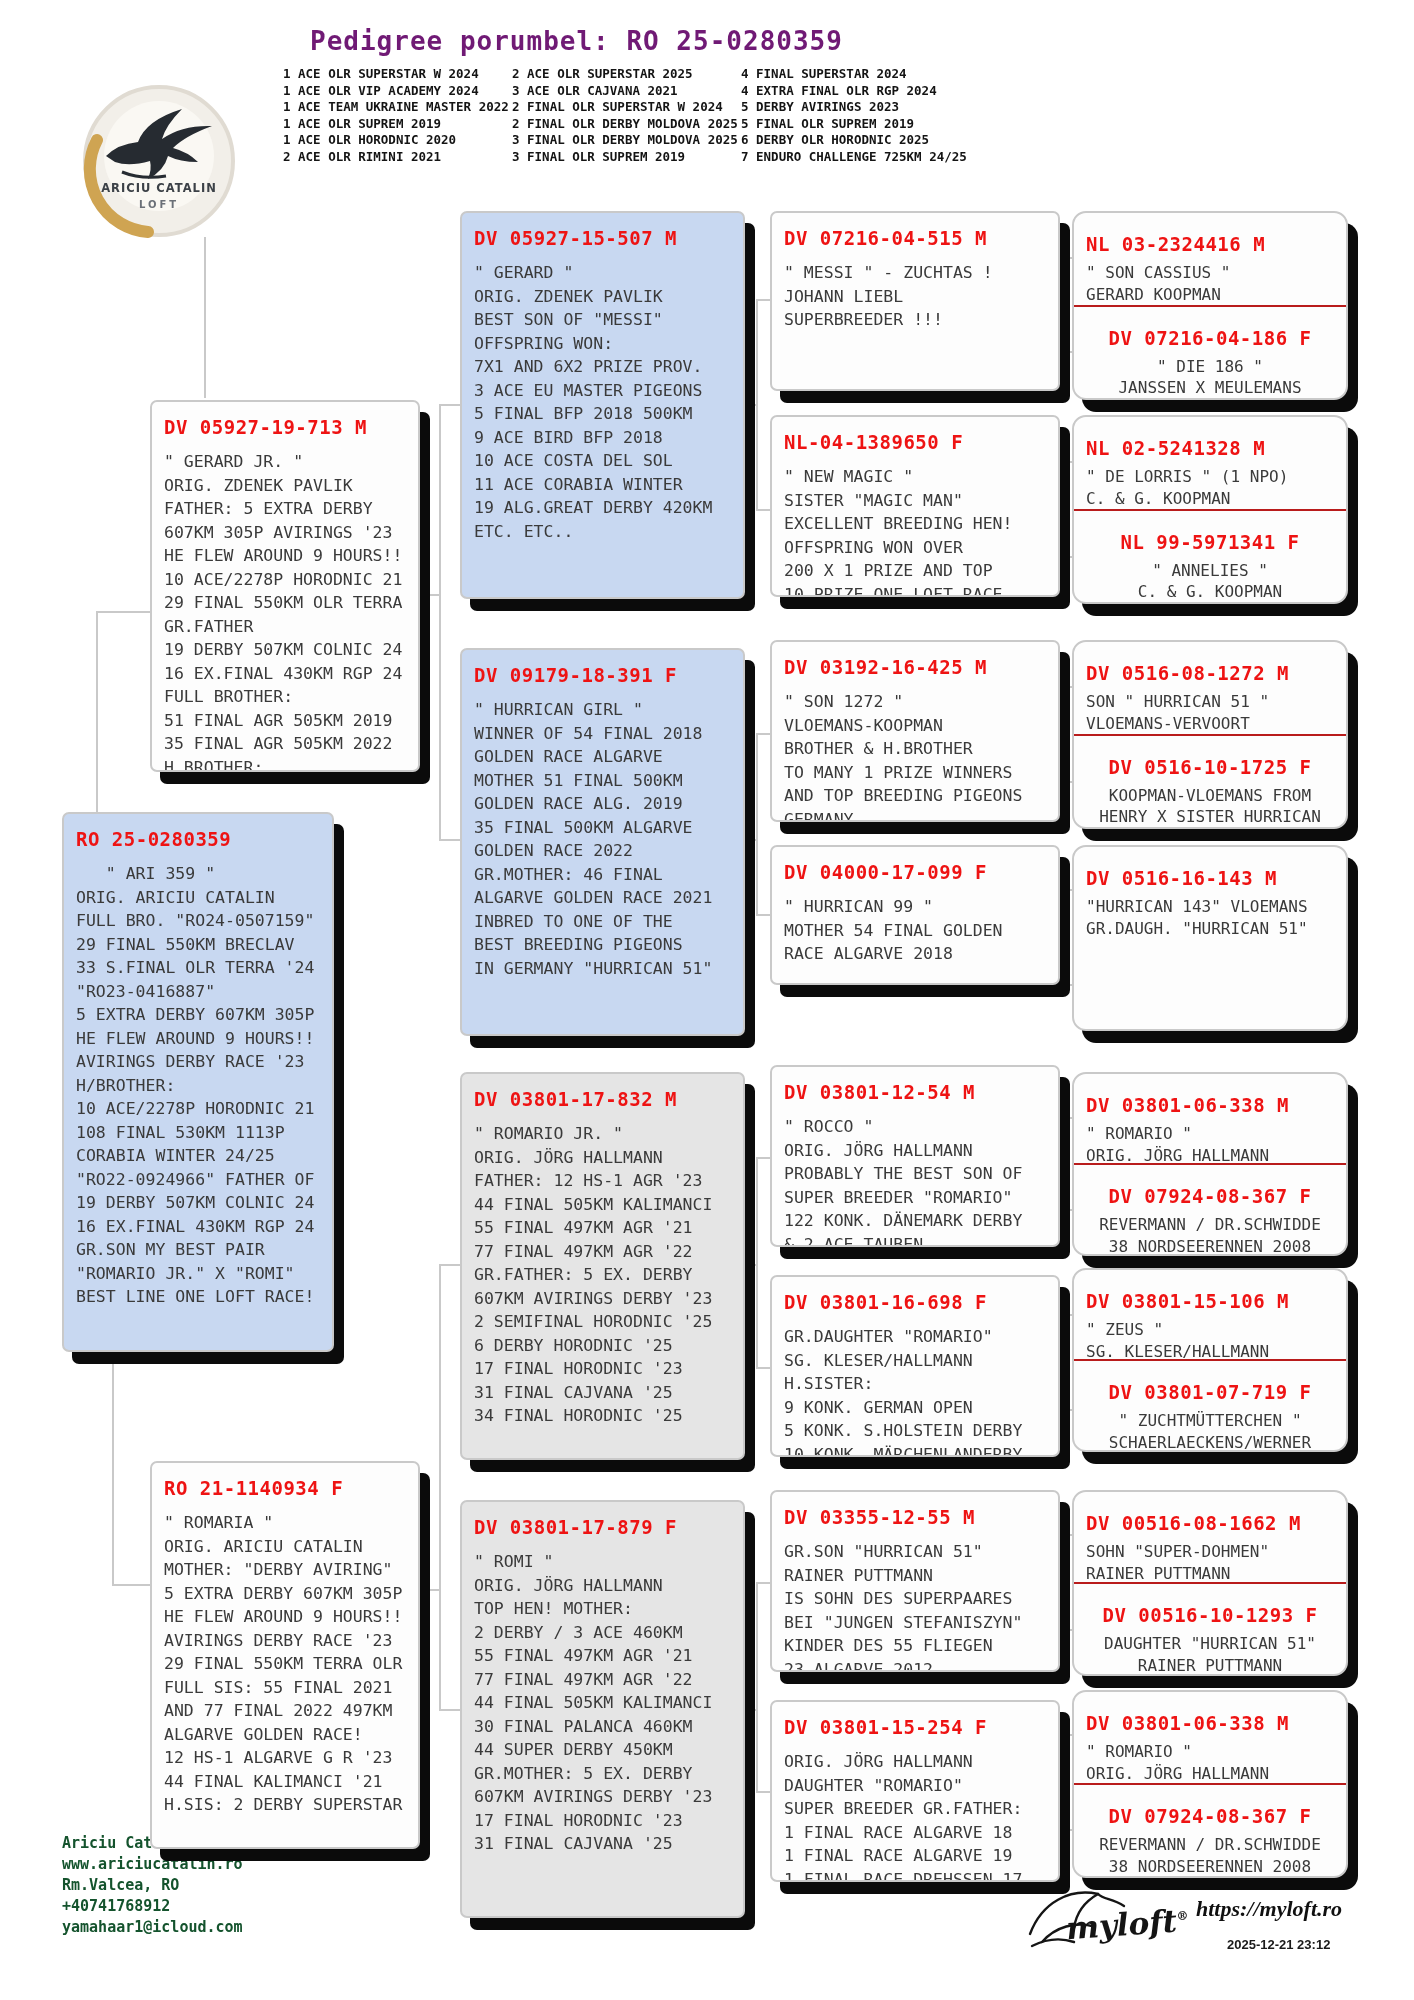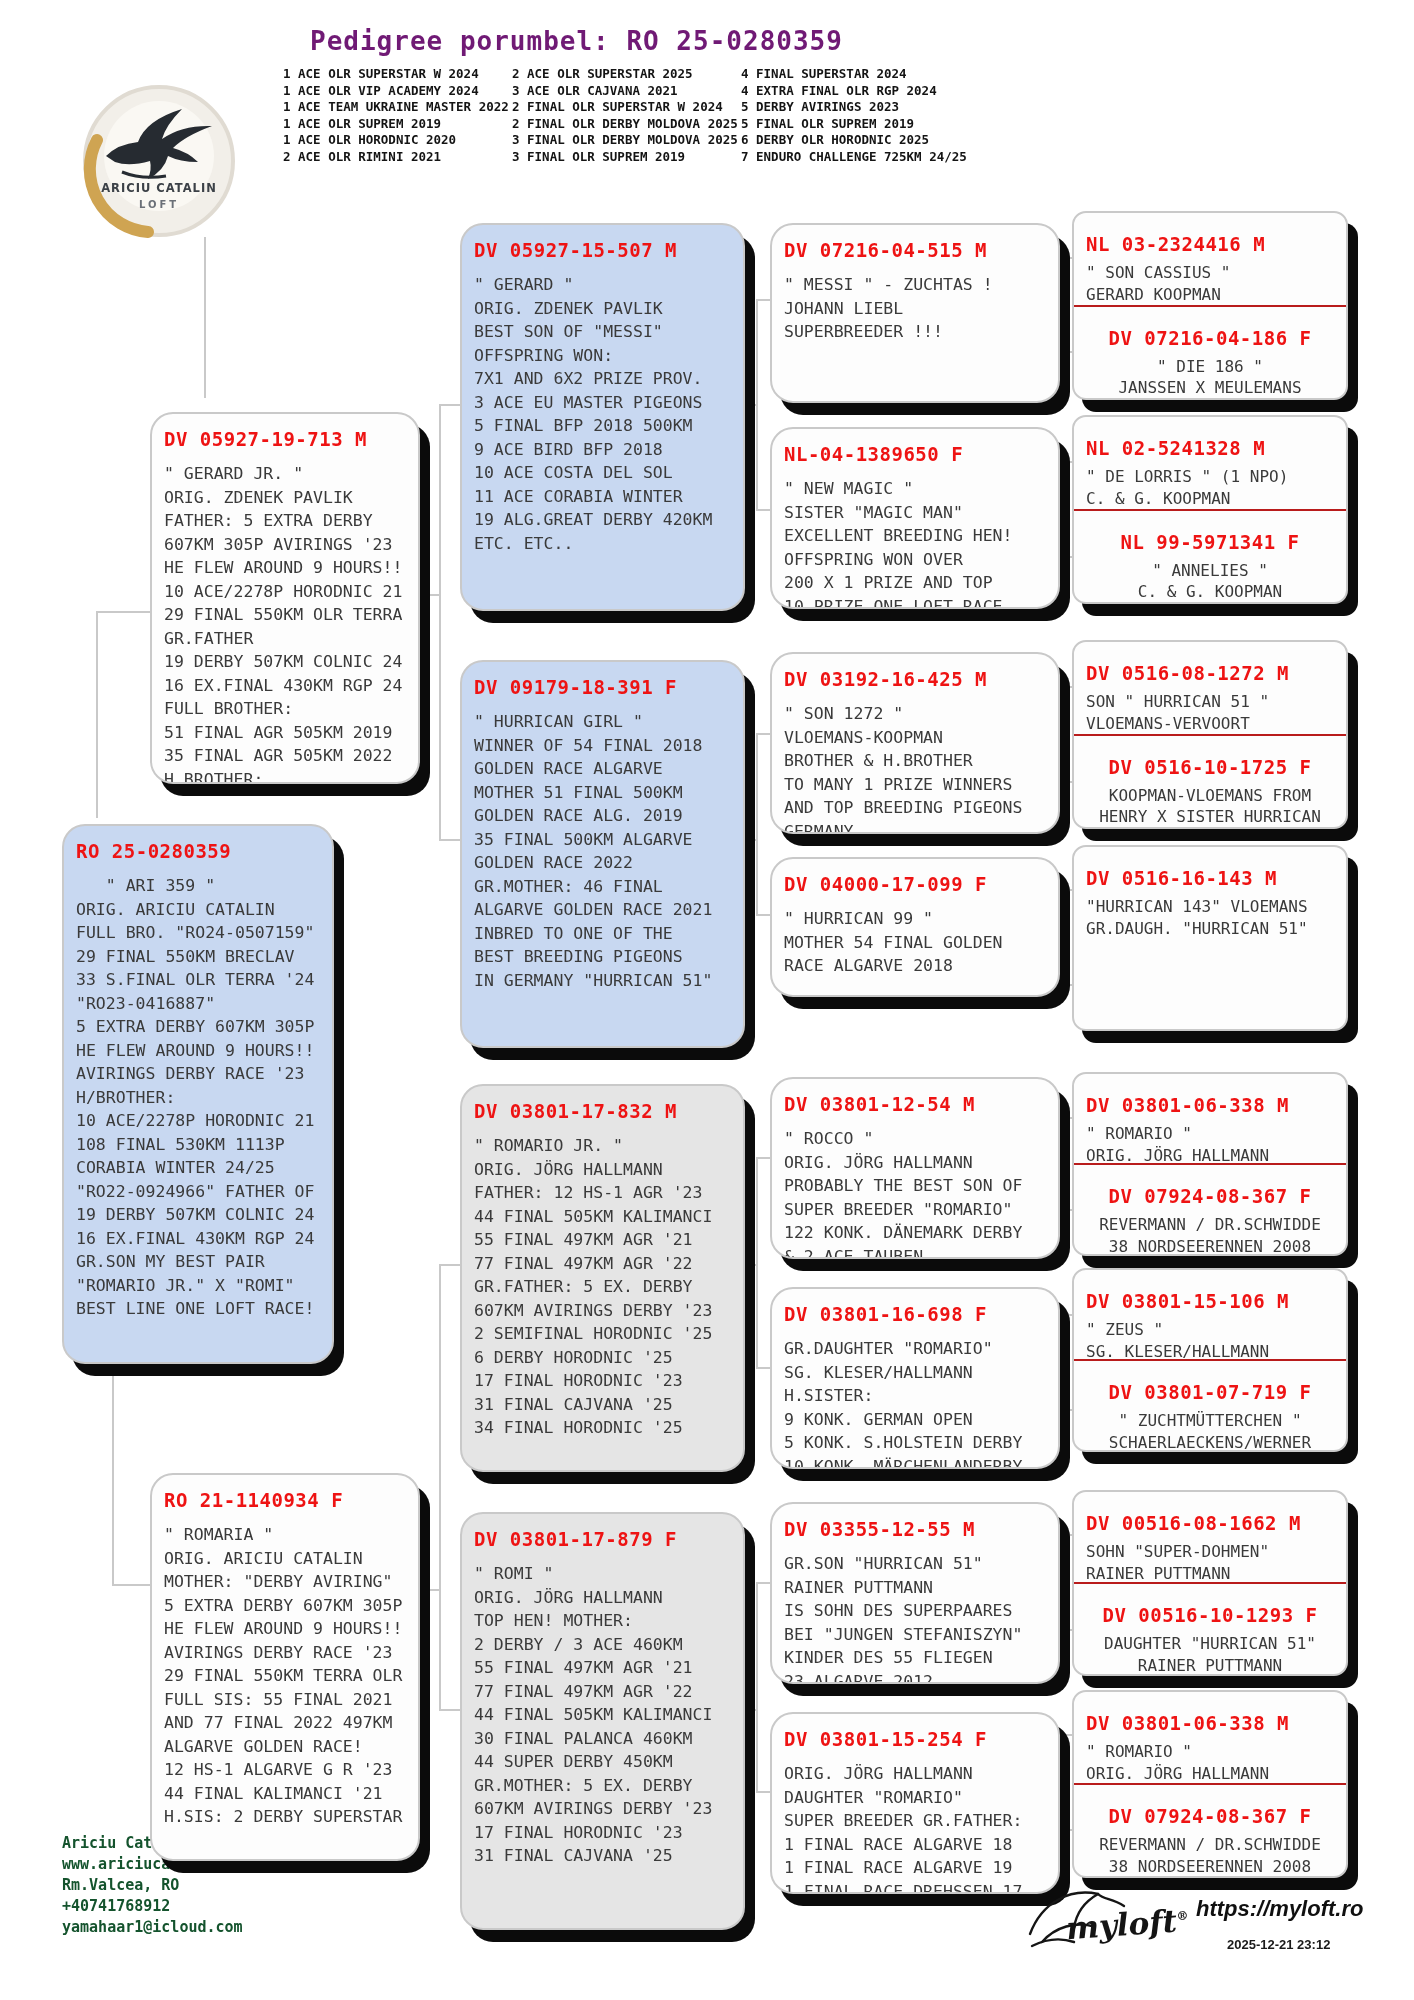--- a/index.html
+++ b/index.html
@@ -3,43 +3,43 @@
 <meta charset="utf-8">
 <style>
   html,body{margin:0;padding:0;background:#ffffff;}
   #canvas{position:relative;width:1414px;height:2000px;background:#ffffff;overflow:hidden;
           font-family:"DejaVu Sans Mono",monospace;}
   .title{position:absolute;left:310px;top:26px;font-size:26px;font-weight:bold;color:#701a75;
          letter-spacing:1px;white-space:nowrap;}
   .ach{position:absolute;top:66px;font-size:12.5px;line-height:16.5px;font-weight:bold;
        color:#141414;white-space:pre-wrap;}
   .connectors{position:absolute;left:0;top:0;z-index:1;}
-  .pbox{position:absolute;background:#fdfdfd;border:2px solid #c9c9c9;border-radius:23px;
+  .pbox{position:absolute;background:#fdfdfd;border:2px solid #c9c9c9;border-radius:7px;
         padding:12px 12px 27px 12px;box-sizing:border-box;overflow:hidden;z-index:2;
-        box-shadow:10px 12px 0 #0b0b0b;margin-top:12px;}
+        box-shadow:10px 12px 0 #0b0b0b;}
   .pbox.blue{background:#c8d8f1;}
   .pbox.gray{background:#e5e5e5;}
   .ring{color:#ee1313;font-weight:bold;font-size:19px;letter-spacing:0.5px;margin:2px 0 12px 0;
         white-space:nowrap;}
   .body{color:#3a3a3a;font-size:16.5px;line-height:23.5px;white-space:pre-wrap;}
   .pair{position:absolute;width:276px;background:#fdfdfd;border:2px solid #c9c9c9;border-radius:14px;
         box-sizing:border-box;overflow:hidden;z-index:2;box-shadow:10px 12px 0 #0b0b0b;
         display:flex;flex-direction:column;}
   .pair .sub{flex:1;padding:20px 12px 4px 12px;overflow:hidden;}
   .pair .sub + .sub{border-top:2px solid #b91c1c;text-align:center;}
   .pair .ring{margin:0 0 7px 0;}
   .pair .body{font-size:16px;line-height:21.5px;}
   .footer{position:absolute;left:62px;top:1833px;font-size:15px;line-height:21px;font-weight:bold;
           color:#14532d;white-space:pre-wrap;}
   .badge{position:absolute;left:82px;top:84px;width:154px;height:154px;z-index:2;}
   .myloft-mark{position:absolute;left:1022px;top:1880px;width:190px;height:90px;z-index:2;}
   .myloft-script{position:absolute;left:44px;top:26px;font-family:"DejaVu Serif",serif;
         font-style:italic;font-weight:bold;font-size:31px;color:#141414;transform:rotate(-4deg);}
   .myloft-reg{font-size:12px;vertical-align:super;font-style:normal;}
-  .myloft-url{position:absolute;left:1196px;top:1896px;font-family:Liberation Sans, sans-serif;
+  .myloft-url{position:absolute;left:1196px;top:1896px;font-family:Liberation Serif, serif;
         font-style:italic;font-weight:bold;font-size:22px;color:#101010;z-index:2;}
   .myloft-ts{position:absolute;left:1227px;top:1937px;font-family:"Liberation Sans",sans-serif;
         font-weight:bold;font-size:13px;color:#1a1a1a;z-index:2;}
 </style>
 </head>
 <body>
 
 <div id="canvas">
 
   <svg class="connectors" width="1414" height="2000">

